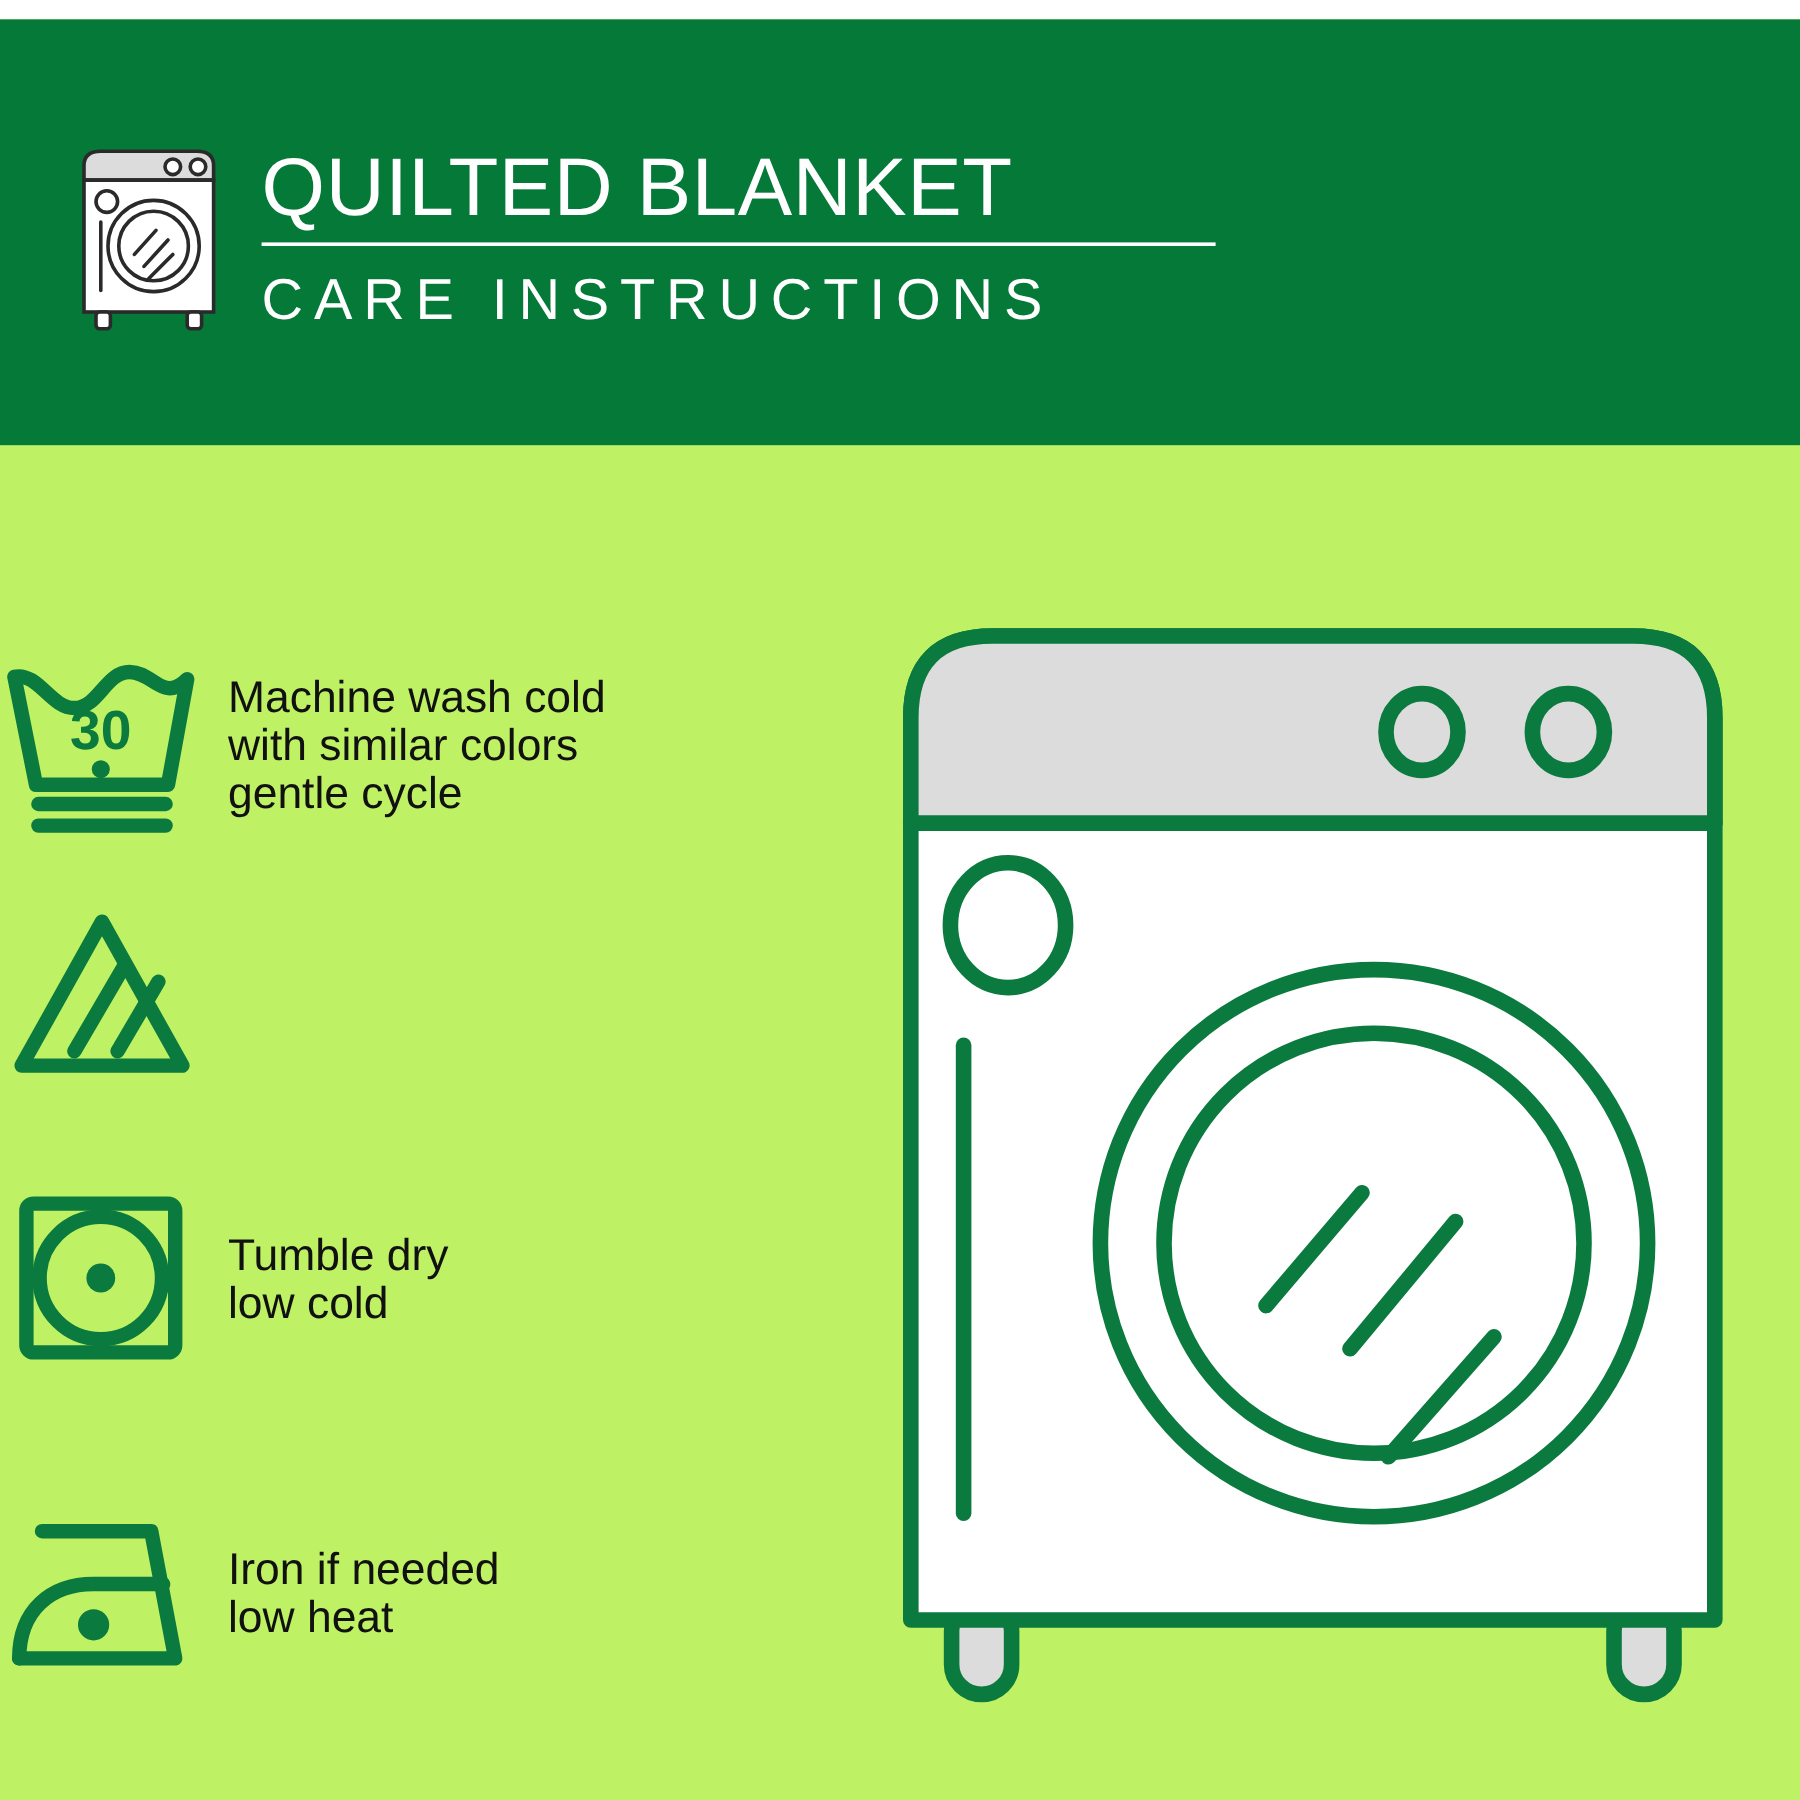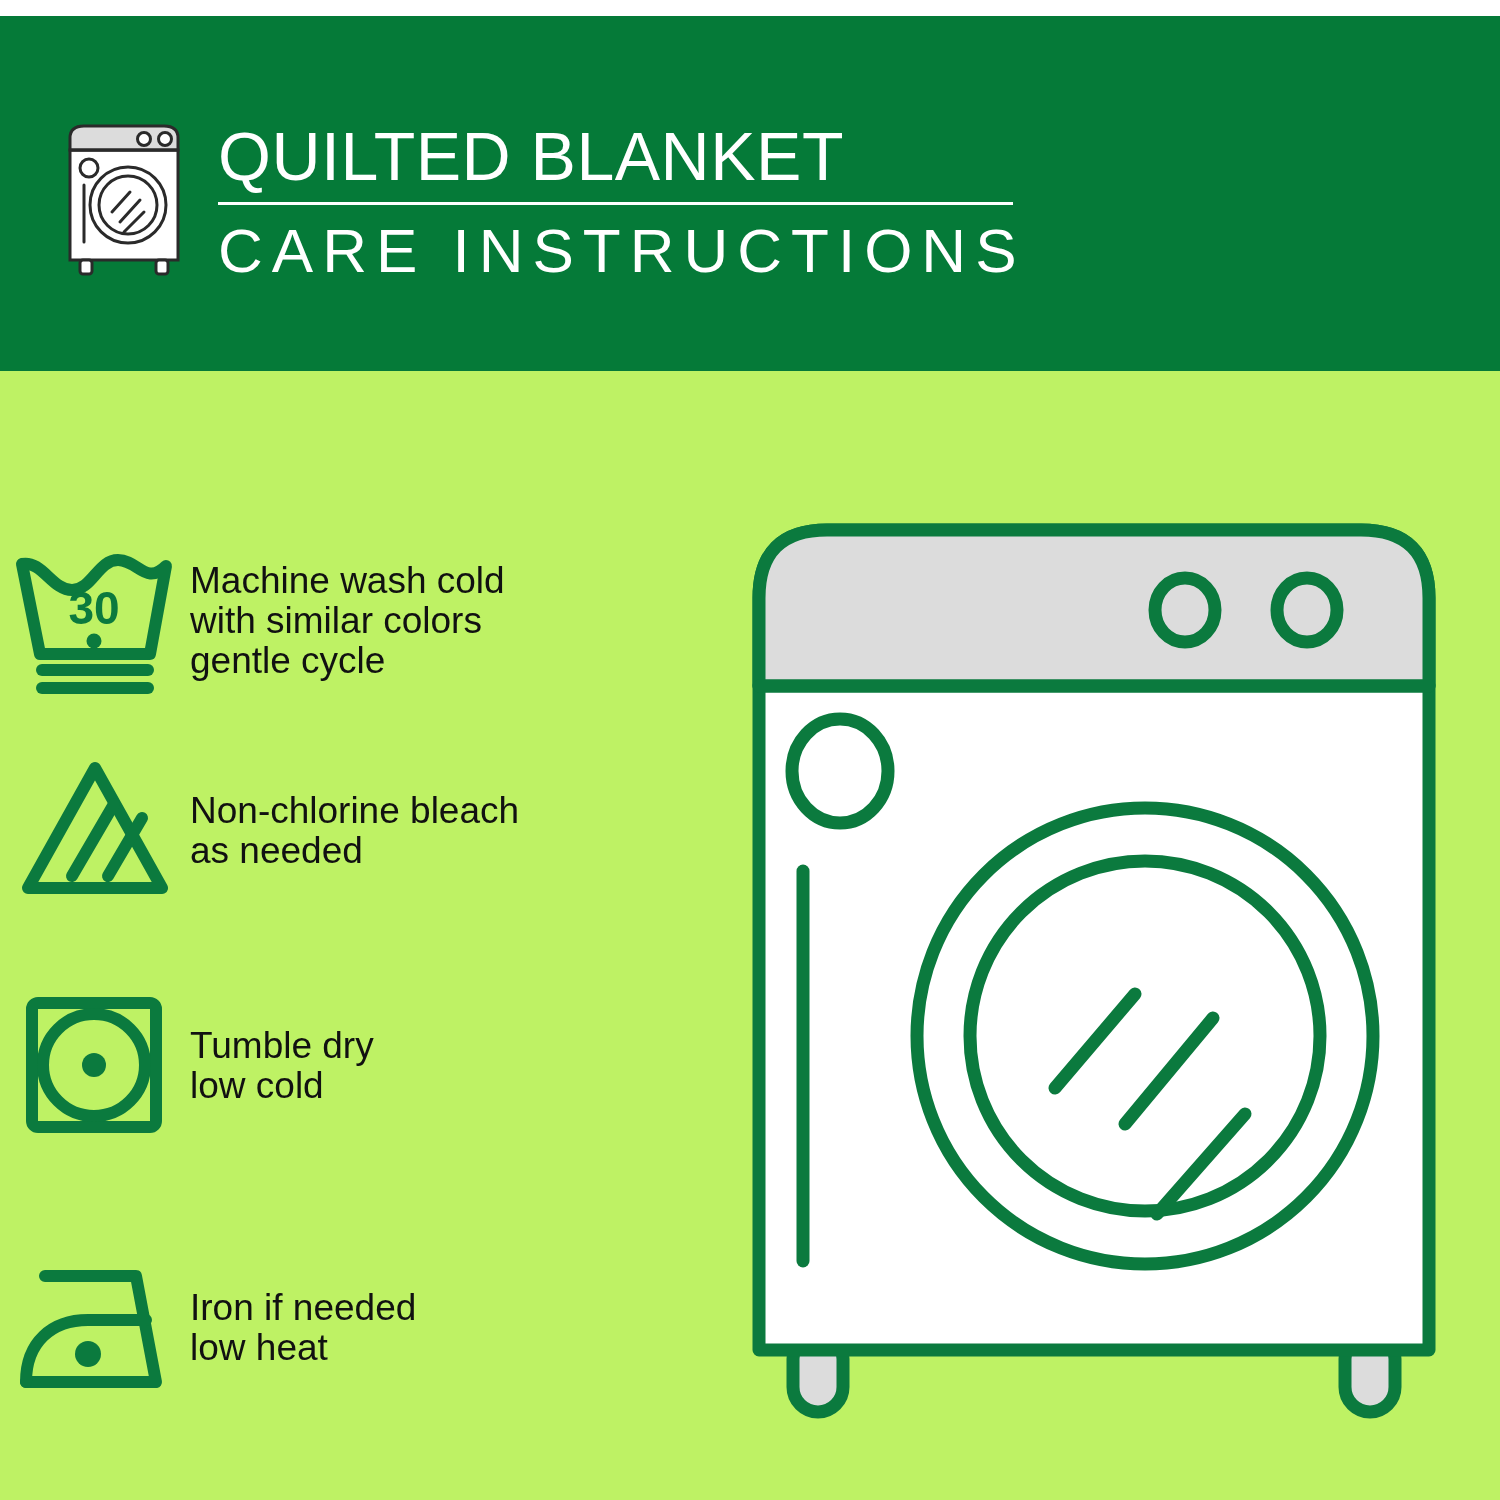--- a/index.html
+++ b/index.html
@@ -50,40 +50,40 @@
   }
   #title-rule {
     width: 795px;
     height: 3px;
     background: #ffffff;
     margin: 6px 0 10px 0;
   }
   #title-line2 {
     font-family: "Liberation Sans", sans-serif;
     font-weight: 300;
-    font-size: 62px;
+    font-size: 48px;
     line-height: 72px;
     color: #ffffff;
     letter-spacing: 9px;
     white-space: nowrap;
   }
 
   
   .care-row {
     position: absolute;
     left: 0;
     width: 720px;
     display: flex;
     align-items: center;
   }
   .care-icon {
     width: 190px;
     min-width: 190px;
     display: flex;
-    justify-content: center;
+    justify-content: flex-start;
     align-items: center;
   }
   .care-text {
     font-family: "Liberation Sans", sans-serif;
     font-weight: 400;
     font-size: 37px;
     line-height: 40px;
     color: #111111;
     letter-spacing: 0px;
     white-space: pre-line;
@@ -170,22 +170,20 @@
       <svg width="170" height="150" viewBox="0 0 170 150" xmlns="http://www.w3.org/2000/svg">
         <g fill="none" stroke="#0B7A3E" stroke-width="12" stroke-linecap="round" stroke-linejoin="round">
 
           <path d="M85 12 L 152 132 L 18 132 Z"></path>
 
           <line x1="62" y1="120" x2="104" y2="48"></line>
           <line x1="98" y1="120" x2="132" y2="62"></line>
         </g>
       </svg>
     </div>
-    <div class="care-text">Non-chlorine bleach
-as needed</div>
   </div>
 
   <div class="care-row" id="row-dry">
     <div class="care-icon">
       <svg width="170" height="150" viewBox="0 0 170 150" xmlns="http://www.w3.org/2000/svg">
         <g fill="none" stroke="#0B7A3E" stroke-width="12" stroke-linecap="round" stroke-linejoin="round">
           <rect x="22" y="12" width="124" height="124" rx="6"></rect>
           <circle cx="84" cy="74" r="51"></circle>
         </g>
         <circle cx="84" cy="74" r="12" fill="#0B7A3E"></circle>

